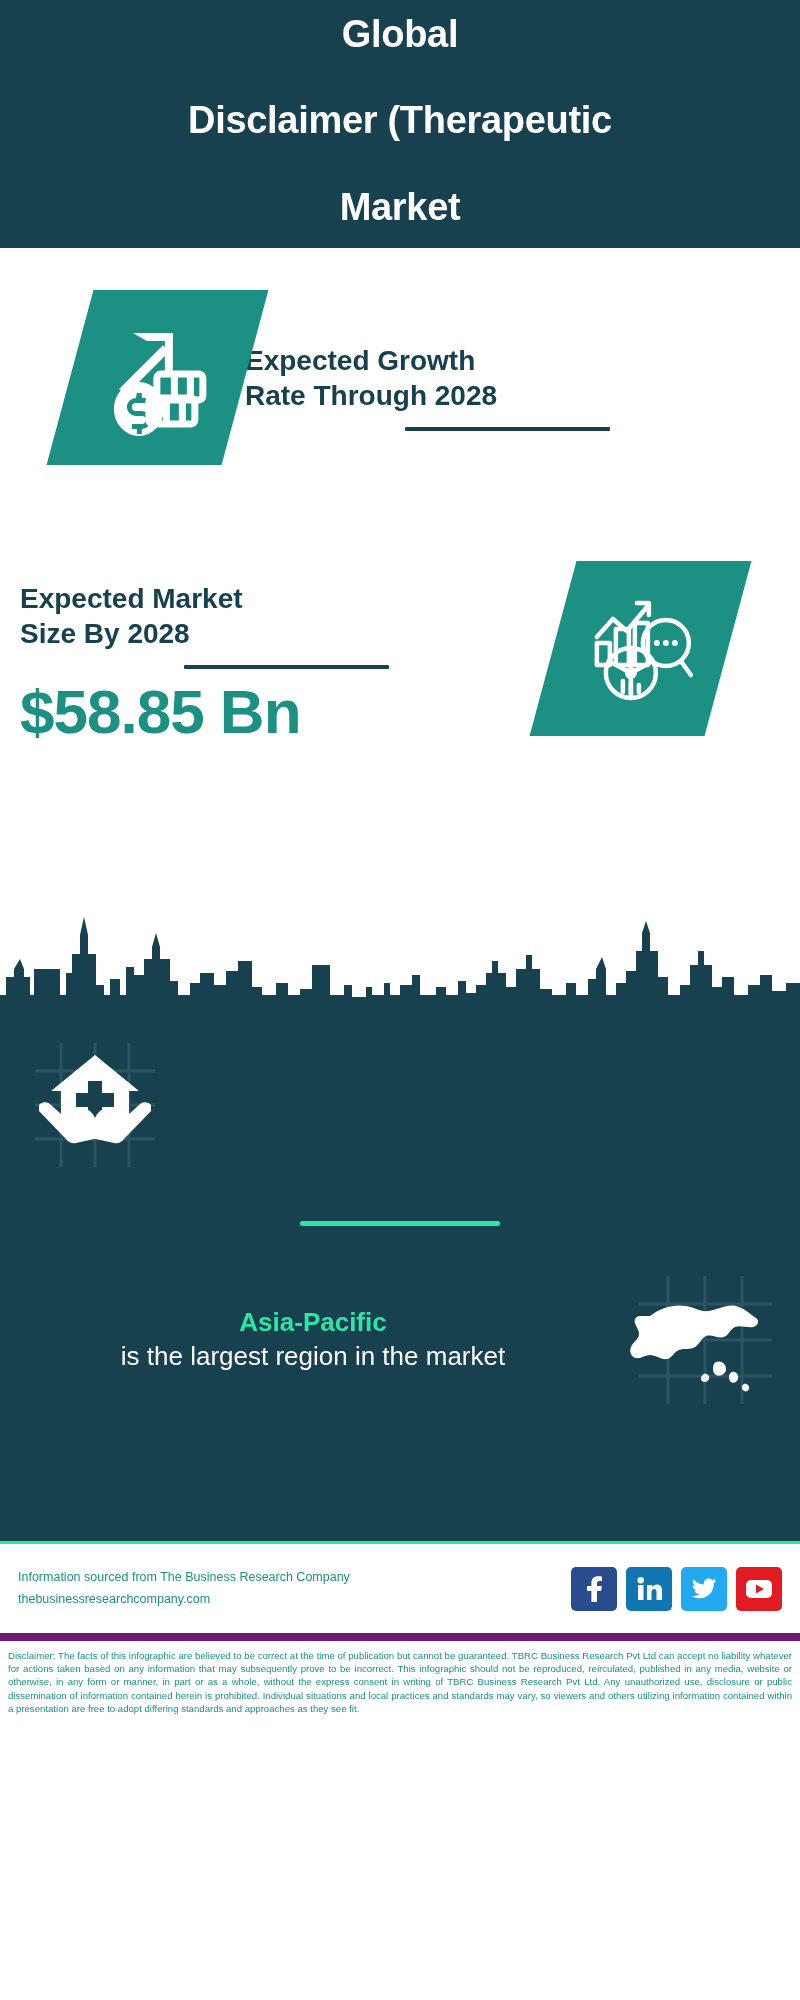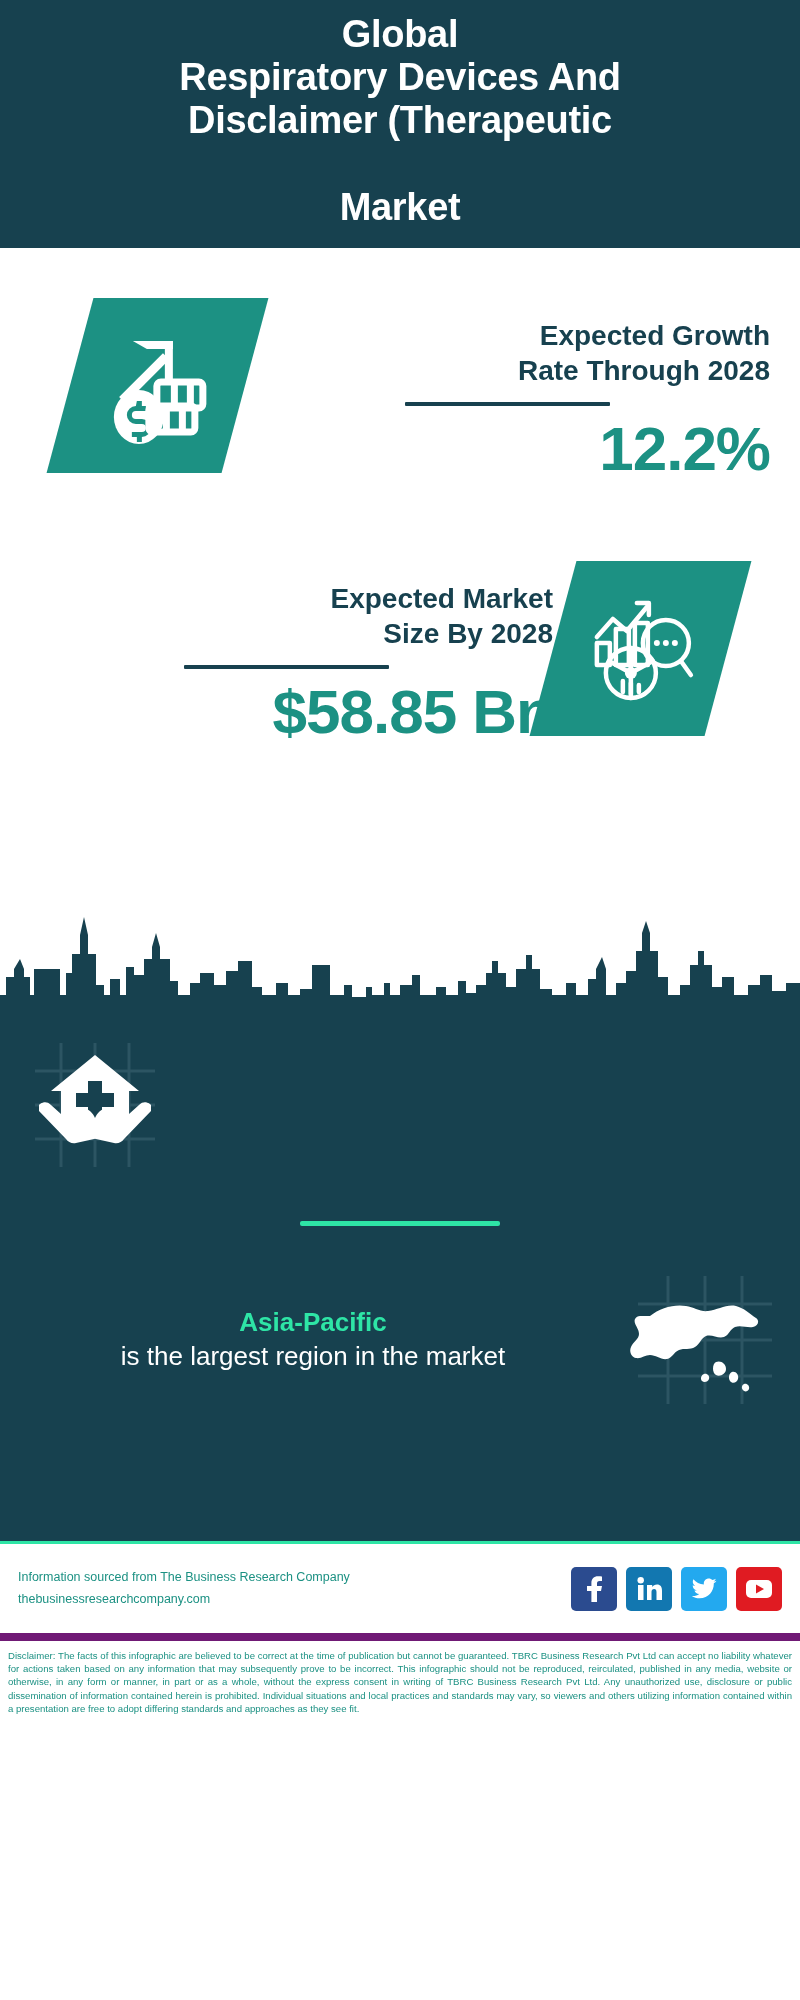--- a/index.html
+++ b/index.html
@@ -39,21 +39,21 @@
   
   .tile{
     width:175px;height:175px;
     background:#1C9183;
     transform:skewX(-15deg);
     display:flex;align-items:center;justify-content:center;
     flex:none;
   }
   .tile > svg{transform:skewX(15deg);}
 
-  .stat-text{flex:1;text-align:right;margin-top:28px;}
+  .stat-text{flex:1;text-align:left;margin-top:28px;}
   .stat-label{
     color:#17414F;
     font-size:28px;
     font-weight:bold;
     line-height:1.25;
   }
   .rule{
     width:205px;height:4px;background:#17414F;
     margin:14px auto 10px auto;border-radius:1px;
   }
@@ -132,21 +132,21 @@
   }
 </style>
 </head>
 <body>
 
 <div class="page">
 
   <div class="header">
     <h1>
       <span>Global</span><br>
-      <span>Respiratory Devices And</span><br>
+      <br>
       <span>Disclaimer (Therapeutic</span><br>
       <br>
       <span>Market</span>
     </h1>
   </div>
 
   <div class="white-body">
 
     <div class="stat-row growth">
       <div class="tile">
@@ -167,21 +167,20 @@
           <rect x="64" y="79" width="7" height="26" fill="#ffffff"></rect>
           <rect x="80" y="79" width="7" height="26" fill="#ffffff"></rect>
         </svg>
       </div>
       <div class="stat-text">
         <div class="stat-label">
           <span>Expected Growth</span><br>
           <span>Rate Through 2028</span>
         </div>
         <div class="rule"></div>
-        <div class="stat-value">12.2%</div>
       </div>
     </div>
 
     <div class="stat-row size">
       <div class="stat-text">
         <div class="stat-label">
           <span>Expected Market</span><br>
           <span>Size By 2028</span>
         </div>
         <div class="rule"></div>

